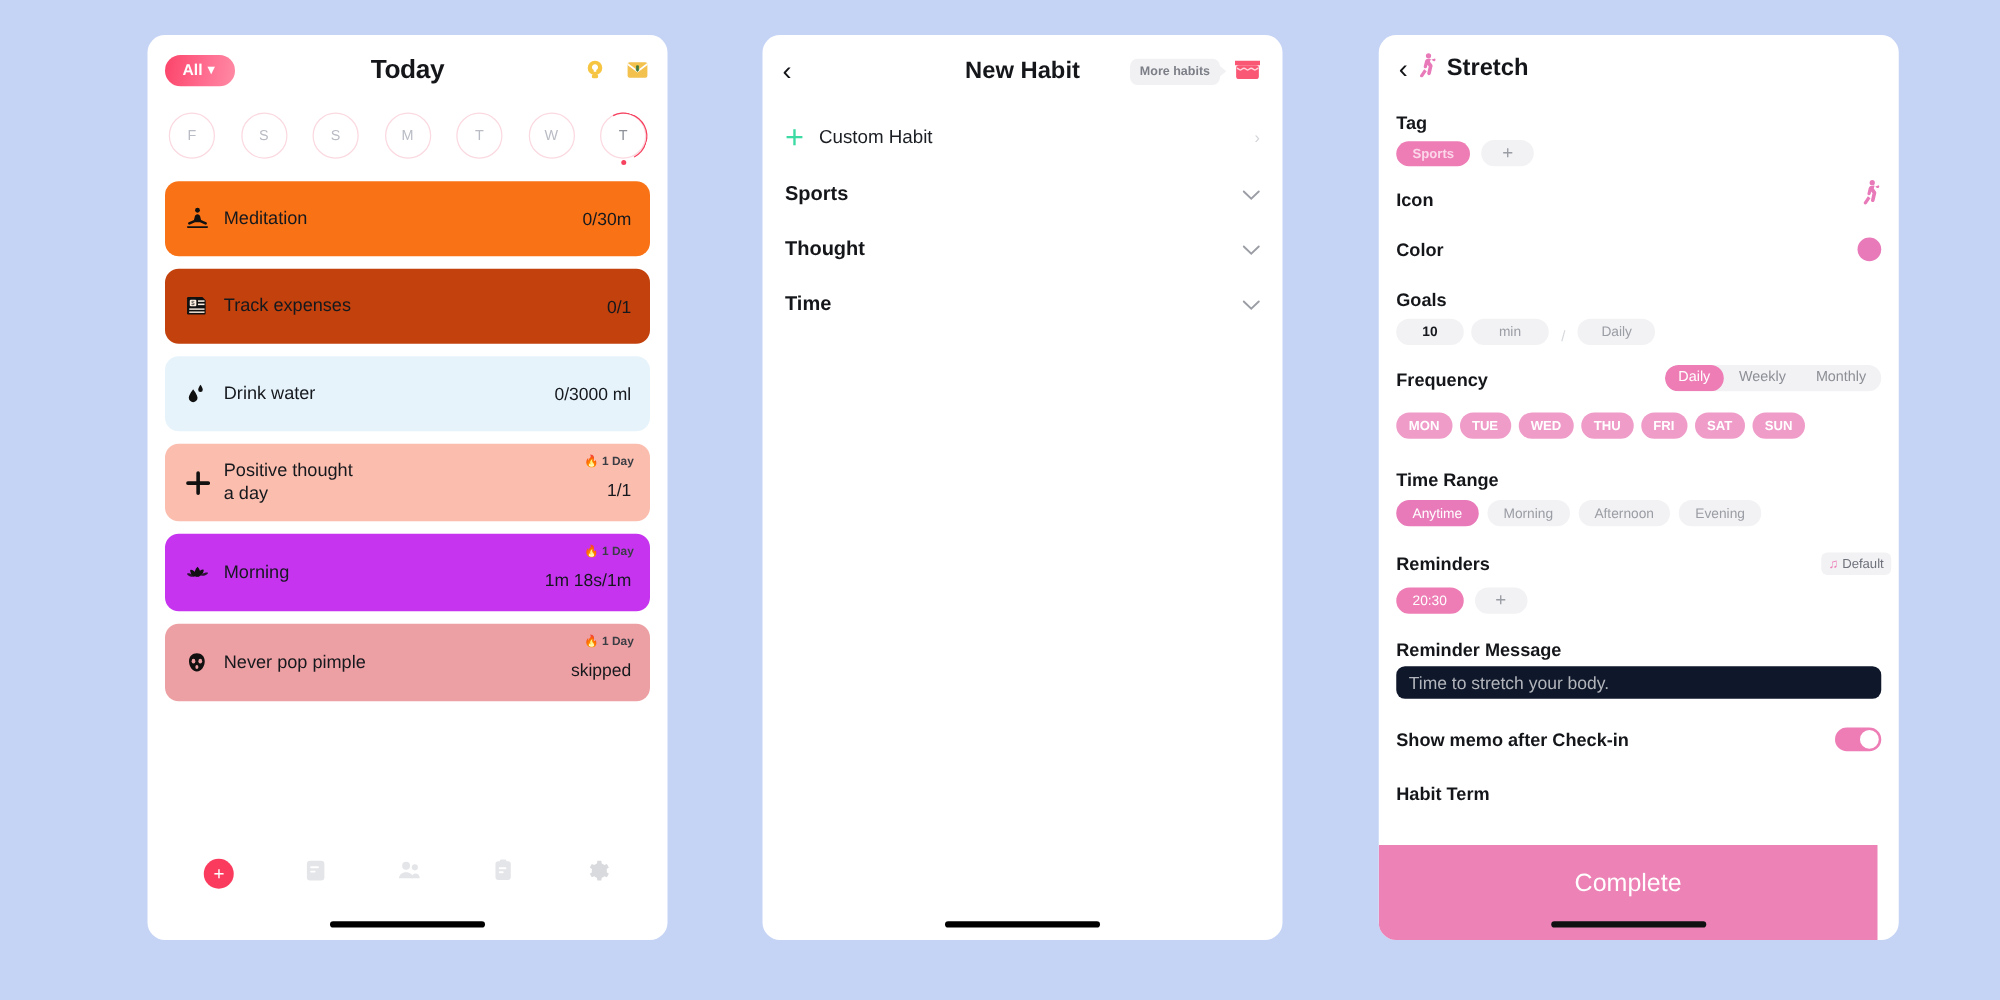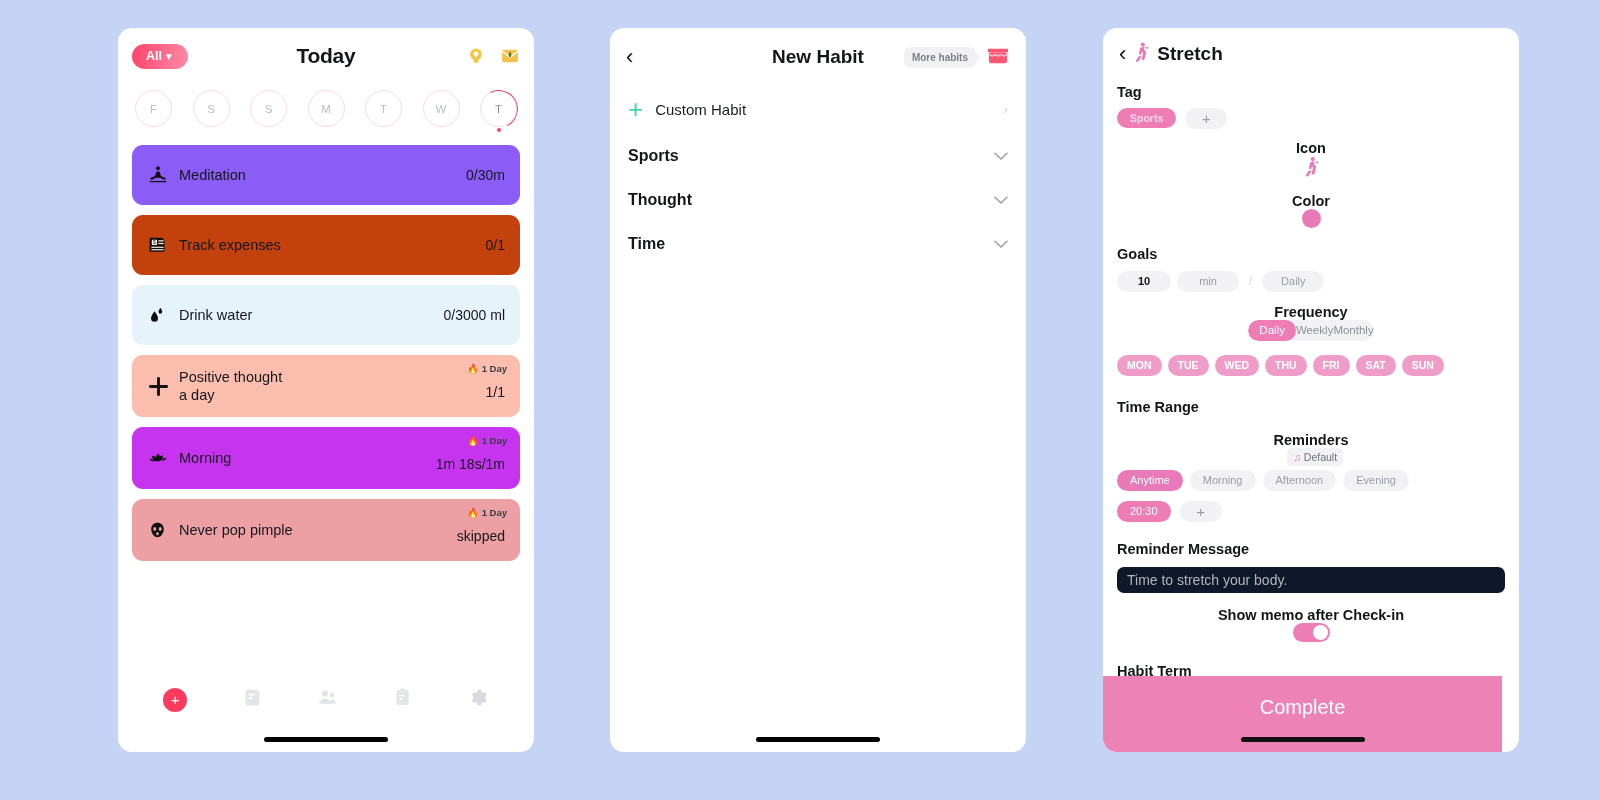--- a/index.html
+++ b/index.html
@@ -181,24 +181,24 @@
   .det-header {
     display: flex; align-items: center; gap: 7px;
     padding: 14px 16px 6px 16px;
   }
   .det-title { font-size: 19px; font-weight: 700; color: #14161a; }
   .det-body { padding: 0 14px; }
   .sec-label {
     font-size: 14.5px; font-weight: 700; color: #14161a;
   }
   .det-row {
-    display: flex; align-items: center;
+    display: flex; align-items: flex-end;
     min-height: 28px;
   }
-  .det-row.spaced { justify-content: space-between; flex-direction: column; }
+  .det-row.spaced { justify-content: space-between; }
   .chip {
     display: inline-flex; align-items: center; justify-content: center;
     height: 21px; padding: 0 13px;
     border-radius: 11px;
     font-size: 11px; color: #9a9da4;
     background: #f2f2f4;
     white-space: nowrap;
   }
   .chip.pink { background: #e87ab9; color: #fff; }
   .chip.pink2 { background: #ee7db6; color: #fff; }
@@ -212,21 +212,21 @@
     background: #ef9cc9; color: #fff;
     font-size: 10.5px; font-weight: 600;
     display: inline-flex; align-items: center; justify-content: center;
   }
   .seg {
     display: inline-flex; align-items: center;
     background: #f2f2f4; border-radius: 11px; height: 21px;
     padding: 0; overflow: hidden;
   }
   .seg > span {
-    font-size: 11.5px; color: #8c8f96; padding: 0 0; line-height: 21px;
+    font-size: 11.5px; color: #8c8f96; padding: 0 12px; line-height: 21px;
   }
   .seg > span.on {
     background: #ee7db6; color: #fff; border-radius: 11px;
     height: 21px; padding: 0 11px; font-weight: 500;
   }
   .tag-pill {
     background: #ee7db6; color: #fbd6e9; font-size: 10.5px; font-weight: 600;
     height: 20px; border-radius: 10px; padding: 0 13px;
     display: inline-flex; align-items: center;
   }
@@ -324,21 +324,21 @@
         </div>
       <div class="day-circle active">
         <span class="arc"></span>
         <span>T</span>
         <span class="dot"></span>
       </div>
     </div>
 
     <div class="habit-list">
 
-      <div class="habit-card" style="background:#8b5cf6">
+      <div class="habit-card" style="background:#f97316">
         <span class="habit-icon">
           <svg width="22" height="22" viewBox="0 0 24 24" fill="#111">
               <circle cx="12" cy="4.6" r="2.1"></circle>
               <path d="M12 8c-1.2 0-2 .9-2.3 1.9L8.9 13 4.4 15.1c-.6.3-.8 1-.5 1.5.3.6 1 .8 1.5.5L9.8 15h4.4l4.4 2.1c.6.3 1.2 0 1.5-.5.3-.6 0-1.2-.5-1.5L15.1 13l-.8-3.1C14 8.9 13.2 8 12 8z"></path>
               <path d="M3.6 18.6h16.8c.5 0 .9.3.9.7s-.4.7-.9.7H3.6c-.5 0-.9-.3-.9-.7s.4-.7.9-.7z"></path>
             </svg>
         </span>
         <span class="habit-name">Meditation</span>
         <span class="habit-value">0/30m</span>
       </div>
@@ -577,34 +577,34 @@
         <span class="day-chip">WED</span>
         <span class="day-chip">THU</span>
         <span class="day-chip">FRI</span>
         <span class="day-chip">SAT</span>
         <span class="day-chip">SUN</span>
       </div>
 
       <div class="det-row" style="margin-top:14px">
         <span class="sec-label">Time Range</span>
       </div>
+      <div class="det-row" style="gap:7px;margin-top:0">
+        <span class="chip pink">Anytime</span>
+        <span class="chip">Morning</span>
+        <span class="chip">Afternoon</span>
+        <span class="chip">Evening</span>
+      </div>
+
       <div class="det-row spaced" style="margin-top:11px">
         <span class="sec-label">Reminders</span>
         <span class="default-badge" style="margin-right:-8px">
           <span style="color:#ee7db6">♫</span>
           <span>Default</span>
         </span>
       </div>
-
-      <div class="det-row" style="gap:7px;margin-top:0">
-        <span class="chip pink">Anytime</span>
-        <span class="chip">Morning</span>
-        <span class="chip">Afternoon</span>
-        <span class="chip">Evening</span>
-      </div>
       <div class="det-row" style="gap:9px;margin-top:3px">
         <span class="chip pink2">20:30</span>
         <span class="chip add">+</span>
       </div>
 
       <div class="det-row" style="margin-top:10px">
         <span class="sec-label">Reminder Message</span>
       </div>
       <div class="msg-field" style="margin-top:4px">
         <span>Time to stretch your body.</span>

